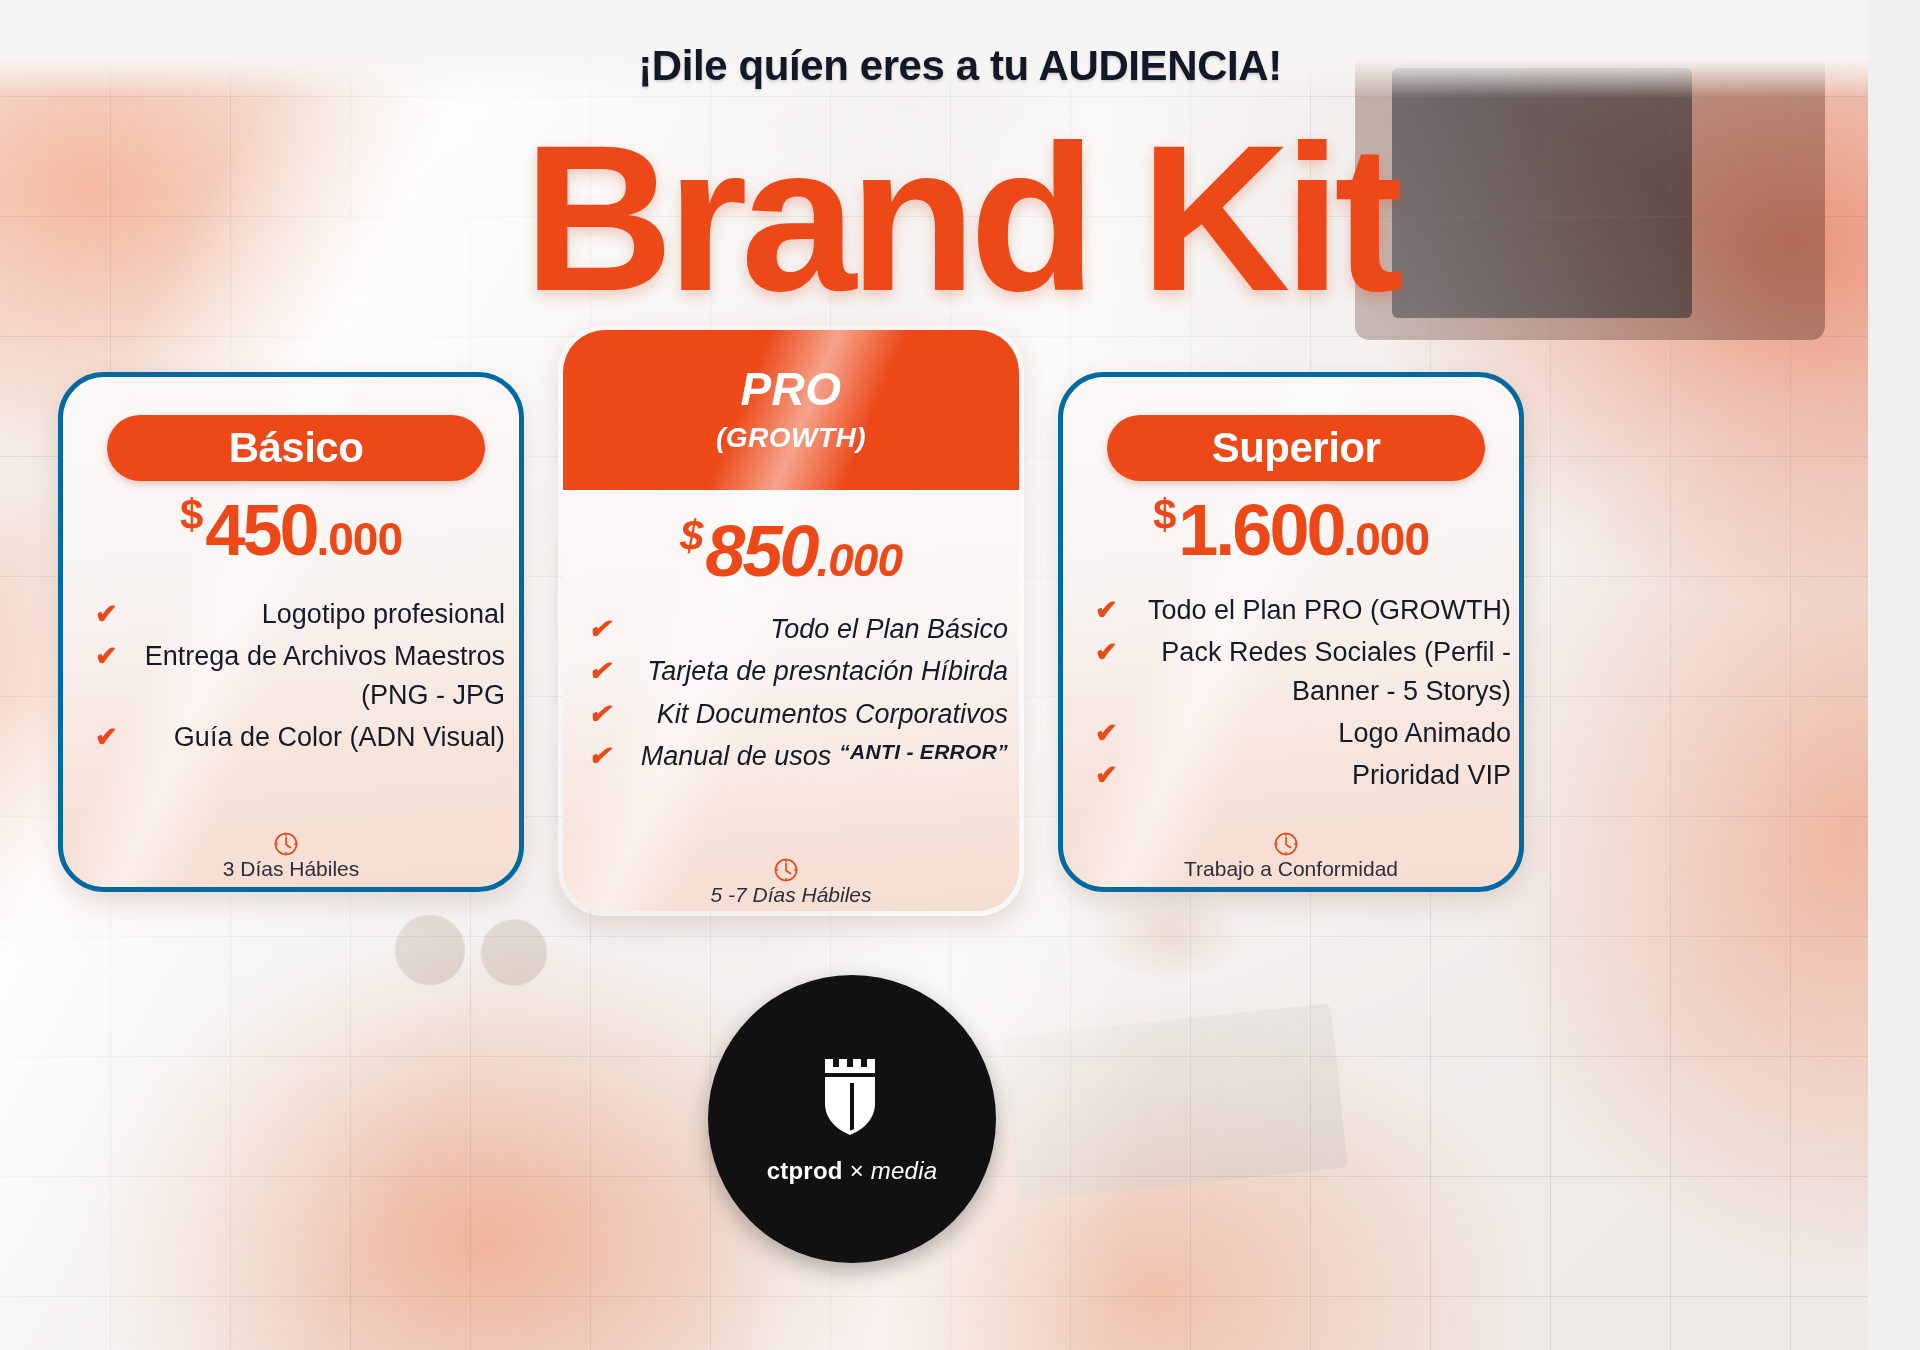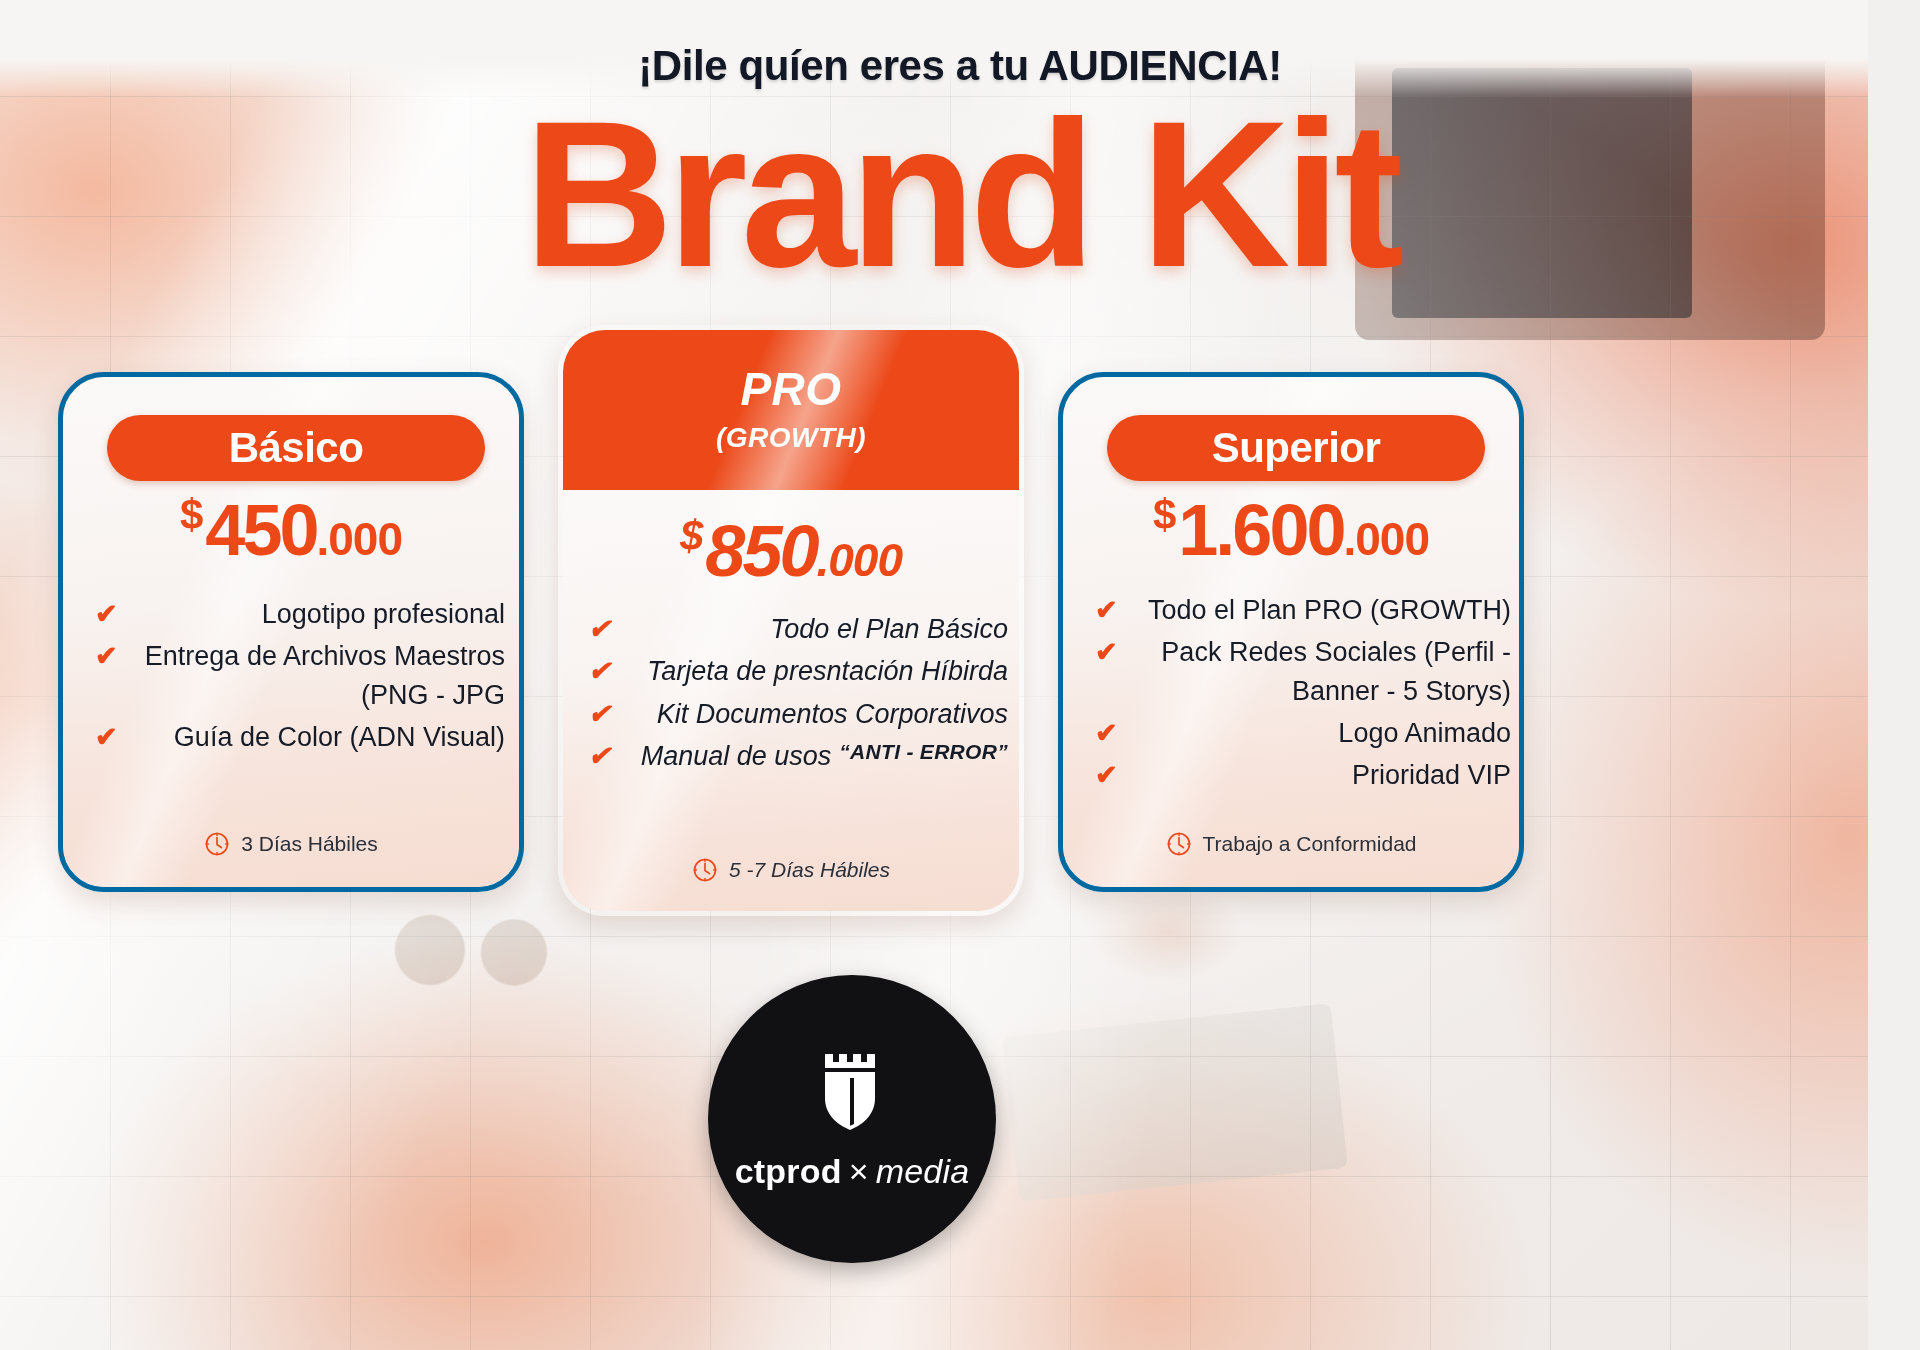--- a/index.html
+++ b/index.html
@@ -66,21 +66,21 @@
 
   
   .headline {
     position: absolute; top: 42px; left: 0; width: 1920px;
     text-align: center;
     font-size: 42px; font-weight: 700; letter-spacing: -.4px;
     color: #121826;
     text-shadow: 0 2px 3px rgba(0,0,0,.16);
   }
   .maintitle {
-    position: absolute; top: 96px; left: 0; width: 1920px;
+    position: absolute; top: 120px; left: 0; width: 1920px;
     text-align: center;
     font-size: 208px; font-weight: 800; letter-spacing: -7px;
     line-height: .95;
     color: #EC4818;
     text-shadow: 0 6px 14px rgba(214,70,24,.25);
   }
 
   
   .card {
     position: absolute;
@@ -127,21 +127,21 @@
   }
   ul.feats li .chk {
     color: #EC4818; font-size: 27px; font-weight: 700;
     margin-right: 14px; flex: 0 0 auto; line-height: 1.42;
   }
   ul.feats li .tx { flex: 1 1 auto; text-align: right; }
   ul.feats li .tag { font-weight: 800; font-size: 21px; letter-spacing:.3px; margin-left: 8px; }
 
   .foot {
     position: absolute; display: flex; align-items: center; justify-content: center;
-    font-size: 21px; color: #2a2f3a; width: 100%;
+    font-size: 21px; color: #2a2f3a; width: 100%; flex-direction: column;
   }
   .foot .clock { margin-right: 11px; display:inline-flex; }
 
   
   #card-basico { left: 58px; top: 372px; width: 466px; height: 520px; }
   #card-basico .pill { left: 44px; top: 38px; width: 378px; }
   #card-basico .price { top: 112px; }
   #card-basico ul.feats { left: 32px; top: 218px; width: 410px; }
   #card-basico .foot { top: 454px; left: 0; }
 
@@ -172,21 +172,21 @@
 
   
   #logo-badge {
     position: absolute; left: 708px; top: 975px;
     width: 288px; height: 288px; border-radius: 50%;
     background: #111114;
     display: flex; flex-direction: column; align-items: center; justify-content: center;
     box-shadow: 0 8px 22px rgba(0,0,0,.28);
   }
   #logo-badge .mark { margin-bottom: 14px; }
-  #logo-badge .wordmark { font-size: 34px; color: #ffffff; letter-spacing: .2px; white-space: nowrap; }
+  #logo-badge .wordmark { font-size: 24px; color: #ffffff; letter-spacing: .2px; white-space: nowrap; }
   #logo-badge .wordmark .b { font-weight: 700; }
   #logo-badge .wordmark .x { font-weight: 400; margin: 0 7px; }
   #logo-badge .wordmark .i { font-style: italic; font-weight: 400; }
 </style>
 </head>
 <body>
 
 <div id="poster">
 
   <div class="bg-photo">

